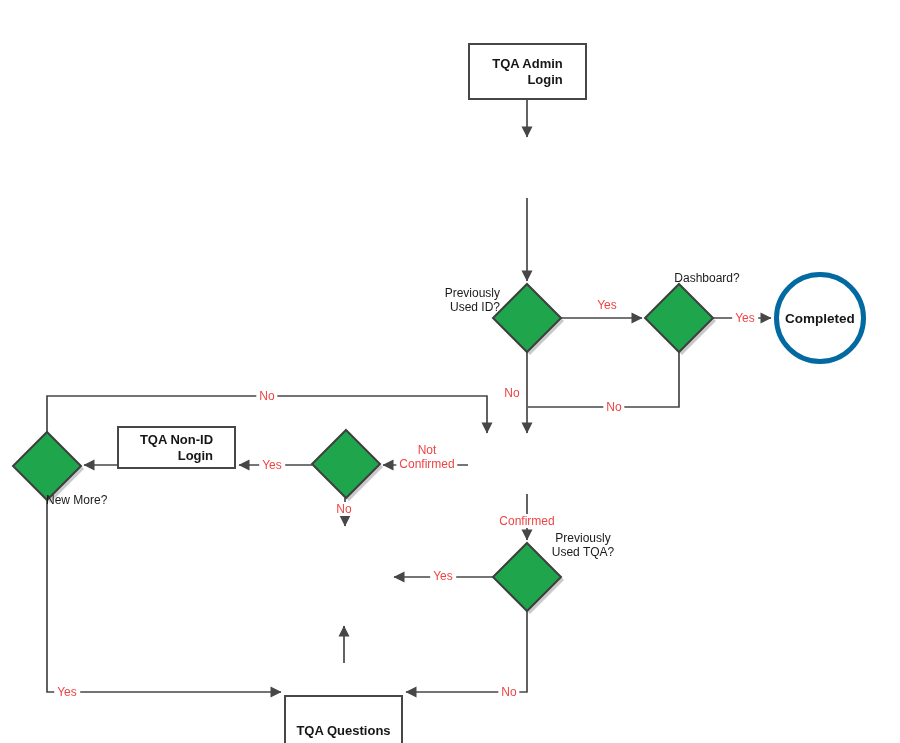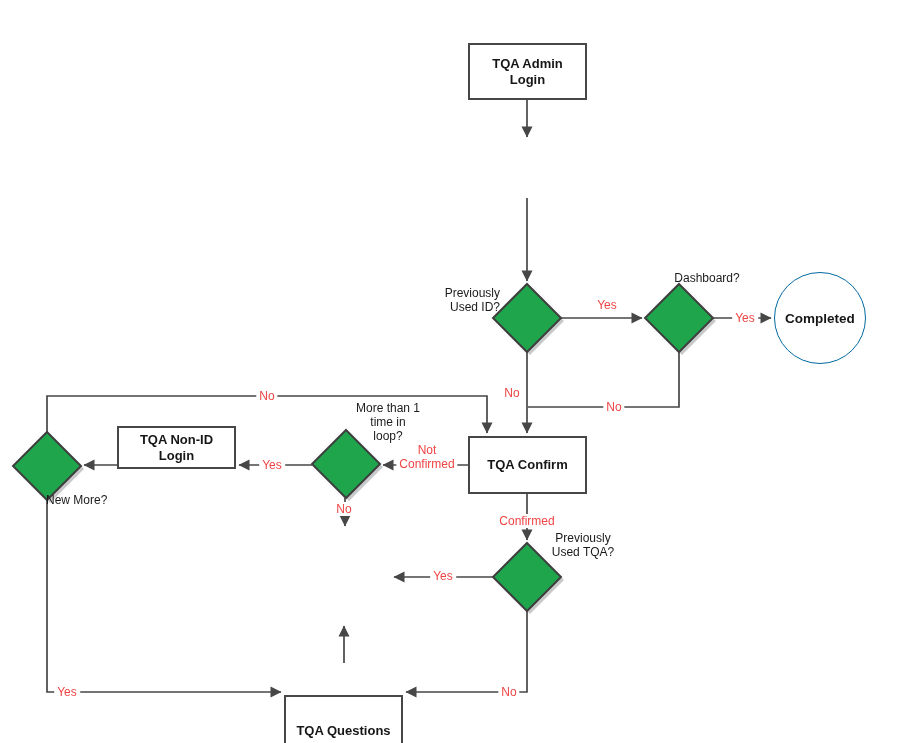--- a/index.html
+++ b/index.html
@@ -5,24 +5,24 @@
   html,body{margin:0;padding:0;background:#ffffff;}
   #canvas{
     position:relative;width:900px;height:743px;background:#ffffff;
     font-family:"Liberation Sans",sans-serif;overflow:hidden;color:#1b1b1b;
   }
   svg.connectors{position:absolute;left:0;top:0;z-index:1;}
   .shape{position:absolute;z-index:2;box-sizing:border-box;}
   .box{
     border:2px solid #474747;background:#ffffff;
     display:flex;align-items:center;justify-content:center;
-    text-align:center;font-weight:bold;font-size:13px;line-height:16px;color:#161616;
+    text-align:right;font-weight:bold;font-size:13px;line-height:16px;color:#161616;
   }
   .circle{
-    border:1px solid #0369a1;border-radius:50%;background:#ffffff;
+    border:5px solid #0369a1;border-radius:50%;background:#ffffff;
     display:flex;align-items:center;justify-content:center;
     text-align:center;font-weight:bold;font-size:13.5px;color:#161616;
   }
   .dwrap{position:absolute;z-index:2;}
   .lbl{
     position:absolute;z-index:3;font-size:12px;line-height:14px;
     color:#ef4444;white-space:nowrap;
   }
   .onl{background:#ffffff;padding:0 3px;transform:translate(-50%,-50%);}
   .plain{transform:translate(-50%,-50%);}
@@ -62,23 +62,20 @@
   </svg>
 
   <div class="shape box" style="left:468px;top:43px;width:119px;height:57px">
     <div>
       <div>TQA Admin</div>
       <div>Login</div>
     </div>
   </div>
 
 
-  <div class="shape box" style="left:468px;top:436px;width:119px;height:58px">
-    <div>TQA Confirm</div>
-  </div>
 
   <div class="shape box" style="left:117px;top:426px;width:119px;height:43px">
     <div>
       <div>TQA Non-ID</div>
       <div>Login</div>
     </div>
   </div>
 
   <div class="shape box" style="left:284px;top:695px;width:119px;height:71px">
     <div>TQA Questions</div>
@@ -126,25 +123,20 @@
 
   <div class="dlabel tr" style="left:430px;top:286px;width:70px">
     <div>Previously</div>
     <div>Used ID?</div>
   </div>
 
   <div class="dlabel tc" style="left:667px;top:271px;width:80px">
     <div>Dashboard?</div>
   </div>
 
-  <div class="dlabel tc" style="left:348px;top:401px;width:80px">
-    <div>More than 1</div>
-    <div>time in</div>
-    <div>loop?</div>
-  </div>
 
   <div class="dlabel tc" style="left:543px;top:531px;width:80px">
     <div>Previously</div>
     <div>Used TQA?</div>
   </div>
 
   <div class="dlabel" style="left:46px;top:493px">
     <div>New More?</div>
   </div>
 

